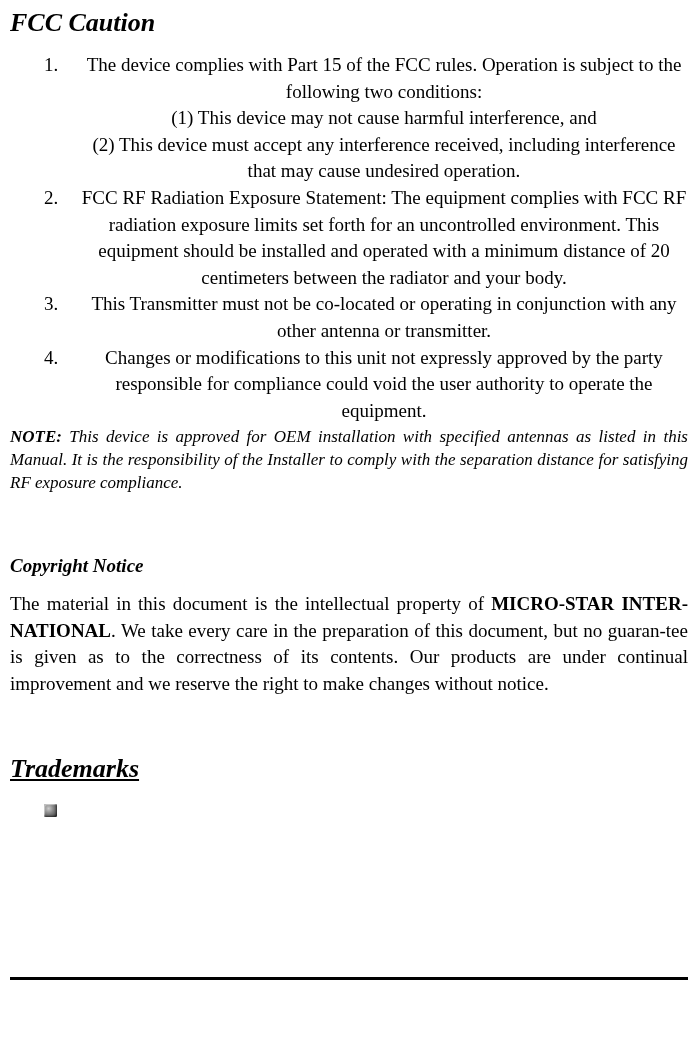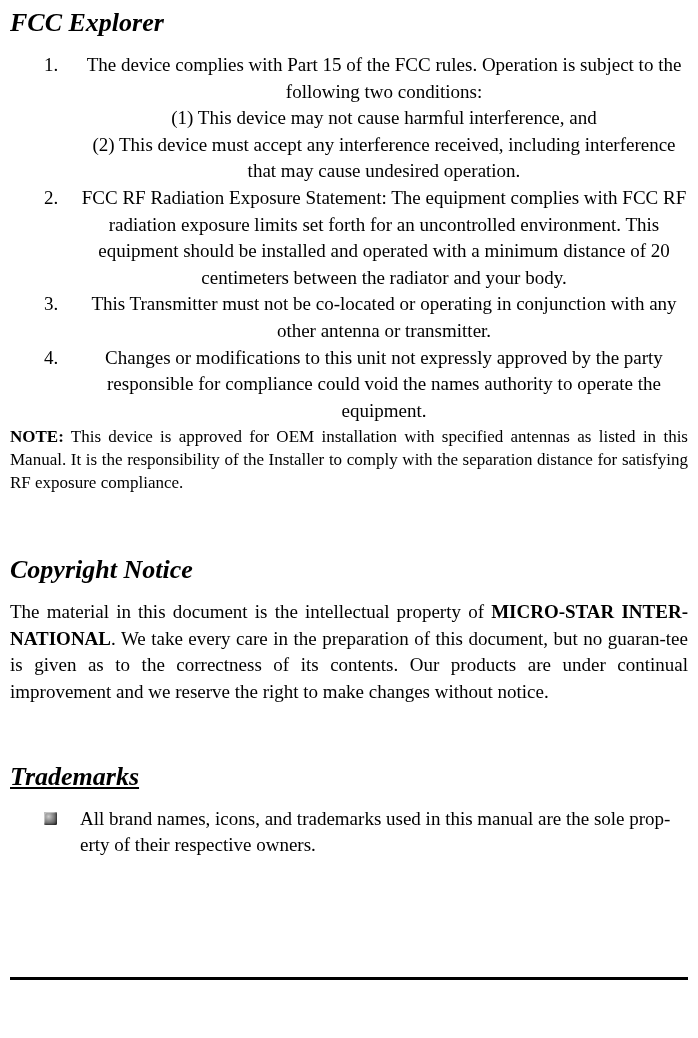--- a/index.html
+++ b/index.html
@@ -20,21 +20,21 @@
       padding: 8px 10px 10px 10px;
     }
     h2.section-title {
       font-size: 26px;
       font-weight: bold;
       font-style: italic;
       margin-bottom: 14px;
     }
     h2.copyright-title {
       margin-top: 60px;
-      font-size: 26px;
+      font-size: 19px;
       font-weight: bold;
       font-style: italic;
       margin-bottom: 14px;
     }
     h2.trademarks-title {
       margin-top: 56px;
       font-size: 26px;
       font-weight: bold;
       font-style: italic;
       margin-bottom: 14px;
@@ -55,20 +55,21 @@
       position: absolute;
       left: 0;
       top: 0;
     }
     ol.numbered-list li .text {
       display: block;
       text-align: center;
     }
     .note-text {
       font-size: 17px;
+      font-style: italic;
       line-height: 1.35;
       text-align: justify;
       margin-top: 2px;
     }
     .note-label {
       font-weight: bold;
     }
     .body-paragraph {
       font-size: 19px;
       line-height: 1.4;
@@ -104,38 +105,38 @@
       left: 10px;
       right: 10px;
       border-bottom: 3px solid #000;
     }
   </style>
 </head>
 <body>
 
 <div class="content">
 
-  <h2 class="section-title">FCC Explorer</h2>
+  <h2 class="section-title">FCC Caution</h2>
 
   <ol class="numbered-list">
     <li>
       <span class="num">1.</span>
       <span class="text">The device complies with Part 15 of the FCC rules. Operation is subject to the following two conditions:<br>(1) This device may not cause harmful interference, and<br>(2) This device must accept any interference received, including interference that may cause undesired operation.</span>
     </li>
     <li>
       <span class="num">2.</span>
       <span class="text">FCC RF Radiation Exposure Statement: The equipment complies with FCC RF radiation exposure limits set forth for an uncontrolled environment. This equipment should be installed and operated with a minimum distance of 20 centimeters between the radiator and your body.</span>
     </li>
     <li>
       <span class="num">3.</span>
       <span class="text">This Transmitter must not be co-located or operating in conjunction with any other antenna or transmitter.</span>
     </li>
     <li>
       <span class="num">4.</span>
-      <span class="text">Changes or modifications to this unit not expressly approved by the party responsible for compliance could void the names authority to operate the equipment.</span>
+      <span class="text">Changes or modifications to this unit not expressly approved by the party responsible for compliance could void the user authority to operate the equipment.</span>
     </li>
   </ol>
 
   <p class="note-text">
     <span class="note-label">NOTE:</span><span> This device is approved for OEM installation with specified antennas as listed in this Manual.  It is the responsibility of the Installer to comply with the separation distance for satisfying RF exposure compliance.</span>
   </p>
 
   <h2 class="copyright-title">Copyright Notice</h2>
 
   <p class="body-paragraph">
@@ -143,19 +144,18 @@
   </p>
 
   <h2 class="trademarks-title">Trademarks</h2>
 
   <ul class="bullet-list">
     <li>
       <span class="bullet-icon"></span>
     </li>
     <li>
       <span class="bullet-icon"></span>
-      <span>All brand names, icons, and trademarks used in this manual are the sole prop-erty of their respective owners.</span>
     </li>
   </ul>
 
 </div>
 
 <div class="footer-line"></div>
 
 </body></html>

